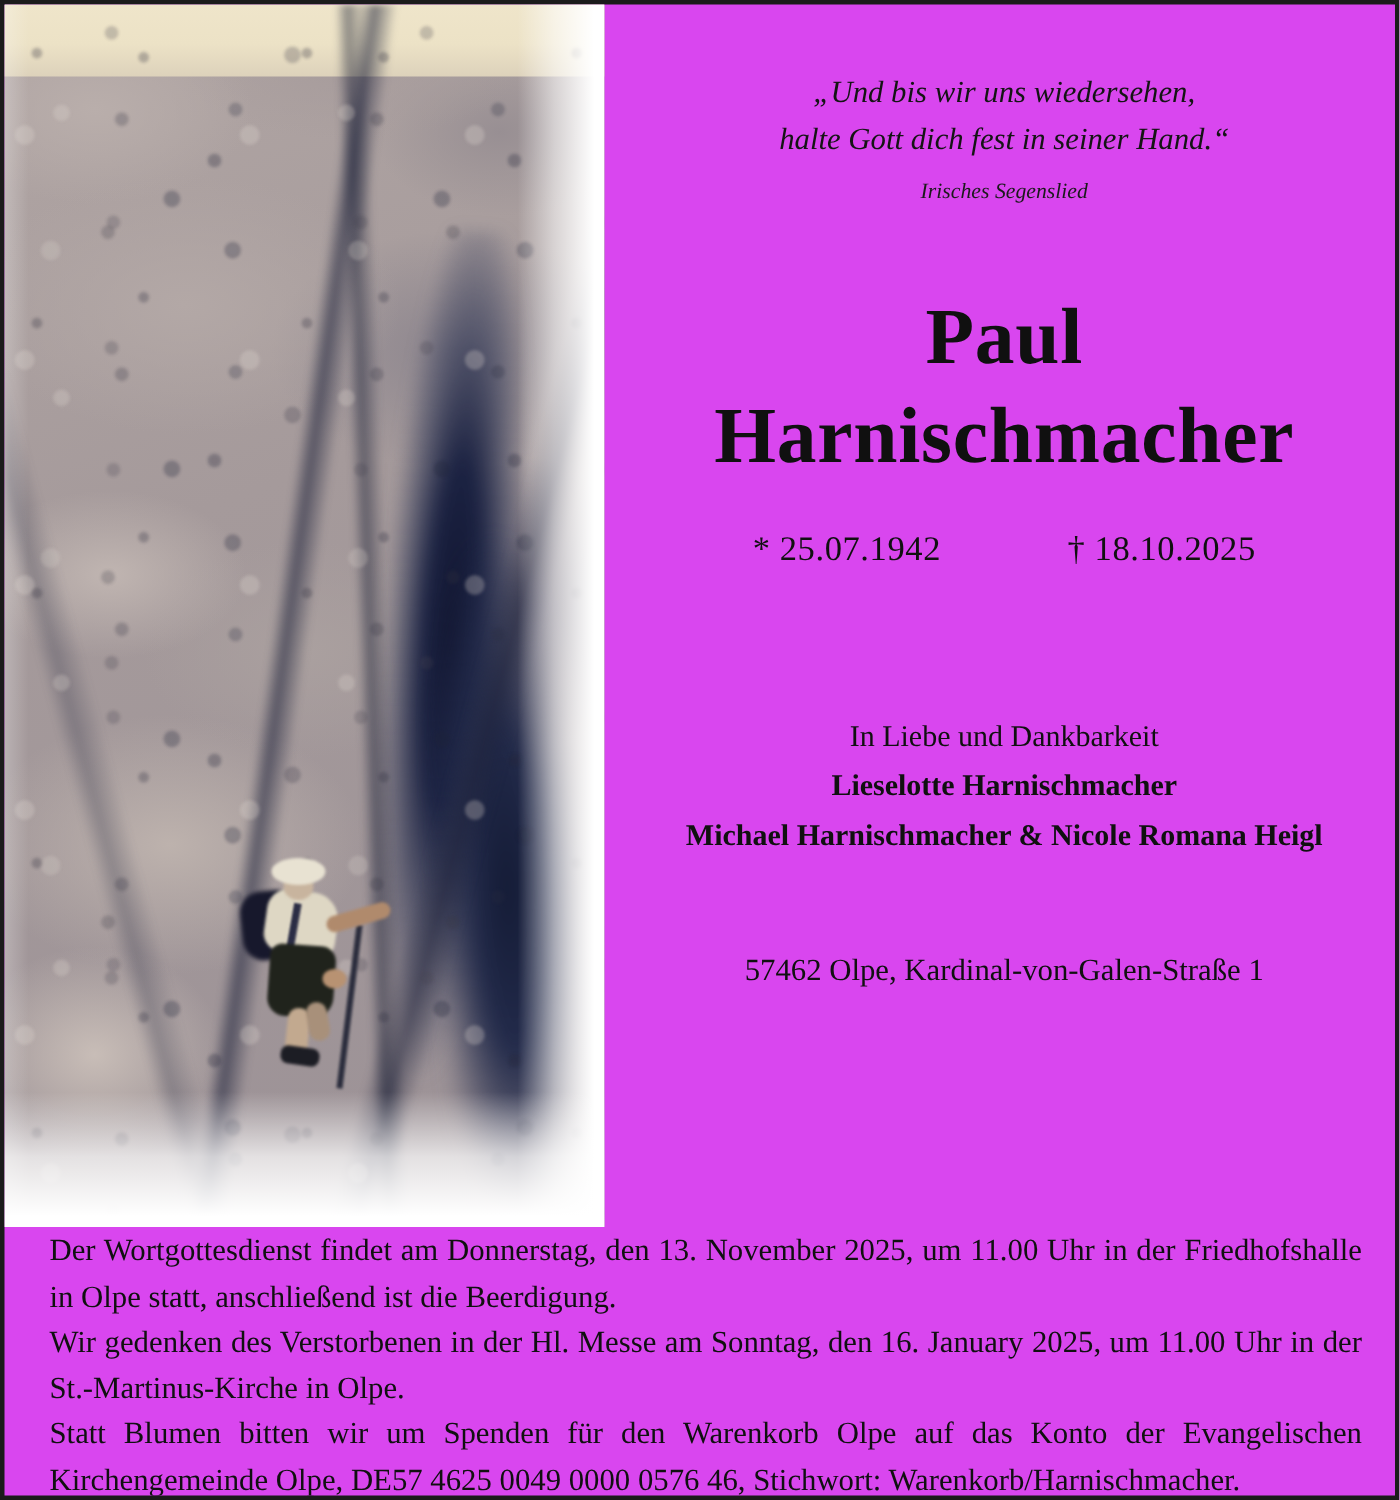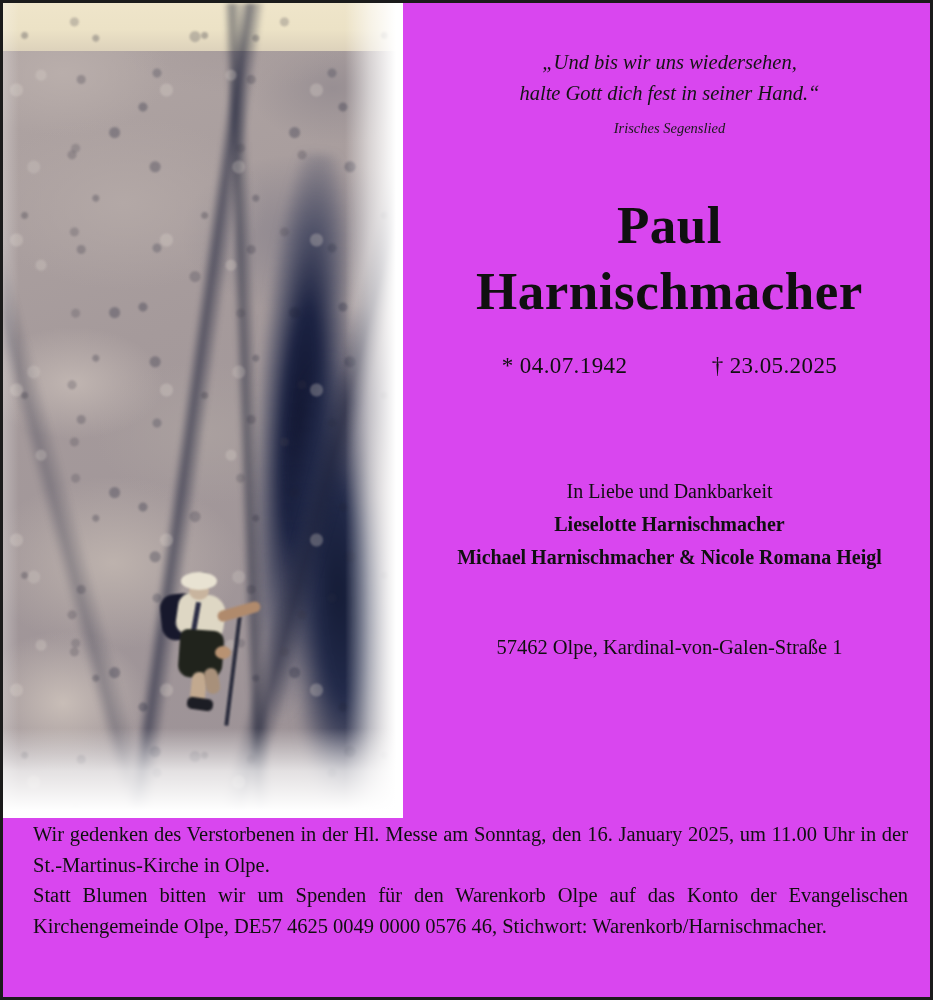--- a/index.html
+++ b/index.html
@@ -282,32 +282,33 @@
     <div class="quote">
       <div>„Und bis wir uns wiedersehen,</div>
       <div>halte Gott dich fest in seiner Hand.“</div>
     </div>
     <div class="quote-attrib">Irisches Segenslied</div>
 
     <div class="name-first">Paul</div>
     <div class="name-last">Harnischmacher</div>
 
     <div class="dates">
-      <span>* 04.07.1942</span>
+      <span>* 25.07.1942</span>
       <span class="gap"></span>
-      <span>† 23.05.2025</span>
+      <span>† 18.10.2025</span>
     </div>
 
     <div class="dedication">
       <div>In Liebe und Dankbarkeit</div>
       <div class="mourner-1">Lieselotte Harnischmacher</div>
       <div class="mourner-2">Michael Harnischmacher &amp; Nicole Romana Heigl</div>
     </div>
 
     <div class="address">57462 Olpe, Kardinal-von-Galen-Straße 1</div>
   </div>
 
   <div class="footer">
+    <p class="justify">Der Wortgottesdienst findet am Donnerstag, den 13. November 2025, um 11.00 Uhr in der Friedhofshalle in Olpe statt, anschließend ist die Beerdigung.</p>
     <p class="justify">Wir gedenken des Verstorbenen in der Hl. Messe am Sonntag, den 16. January 2025, um 11.00 Uhr in der St.-Martinus-Kirche in Olpe.</p>
     <p class="justify">Statt Blumen bitten wir um Spenden für den Warenkorb Olpe auf das Konto der Evangelischen Kirchengemeinde Olpe, DE57 4625 0049 0000 0576 46, Stichwort: Warenkorb/Harnischmacher.</p>
   </div>
 
 </div>
 
 </body></html>

